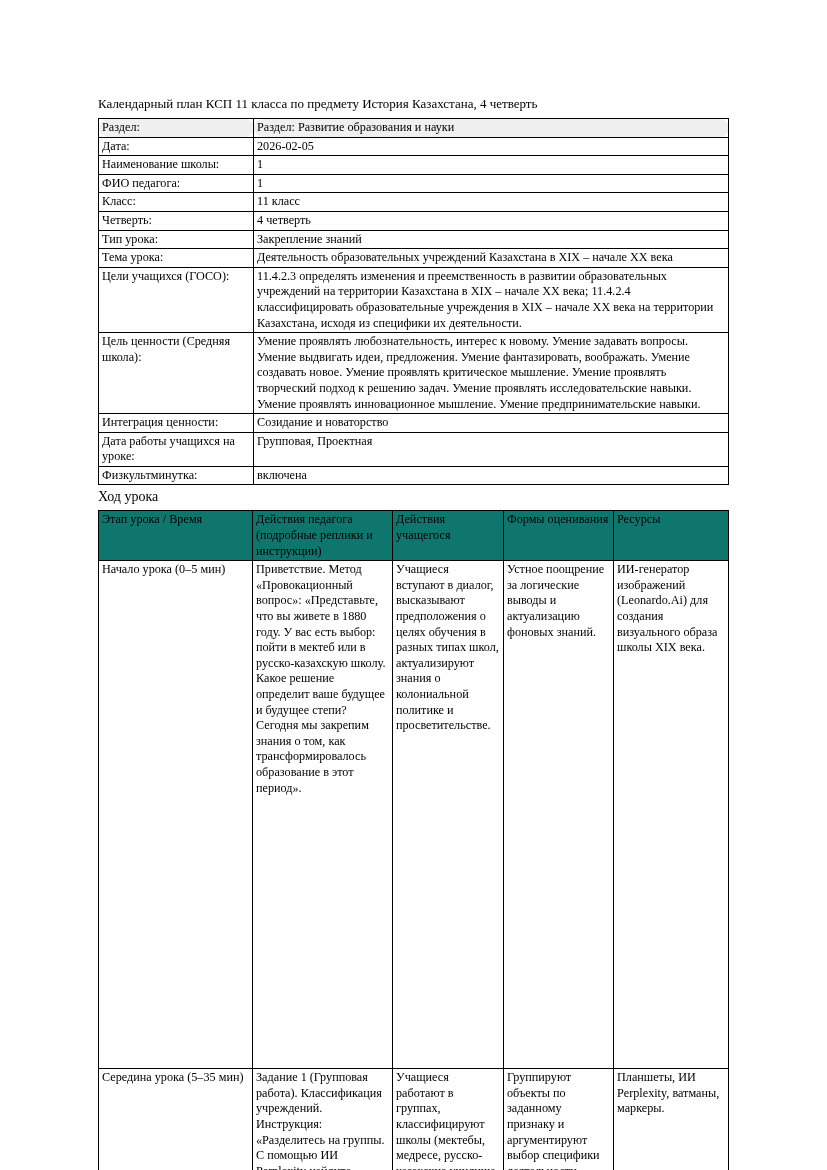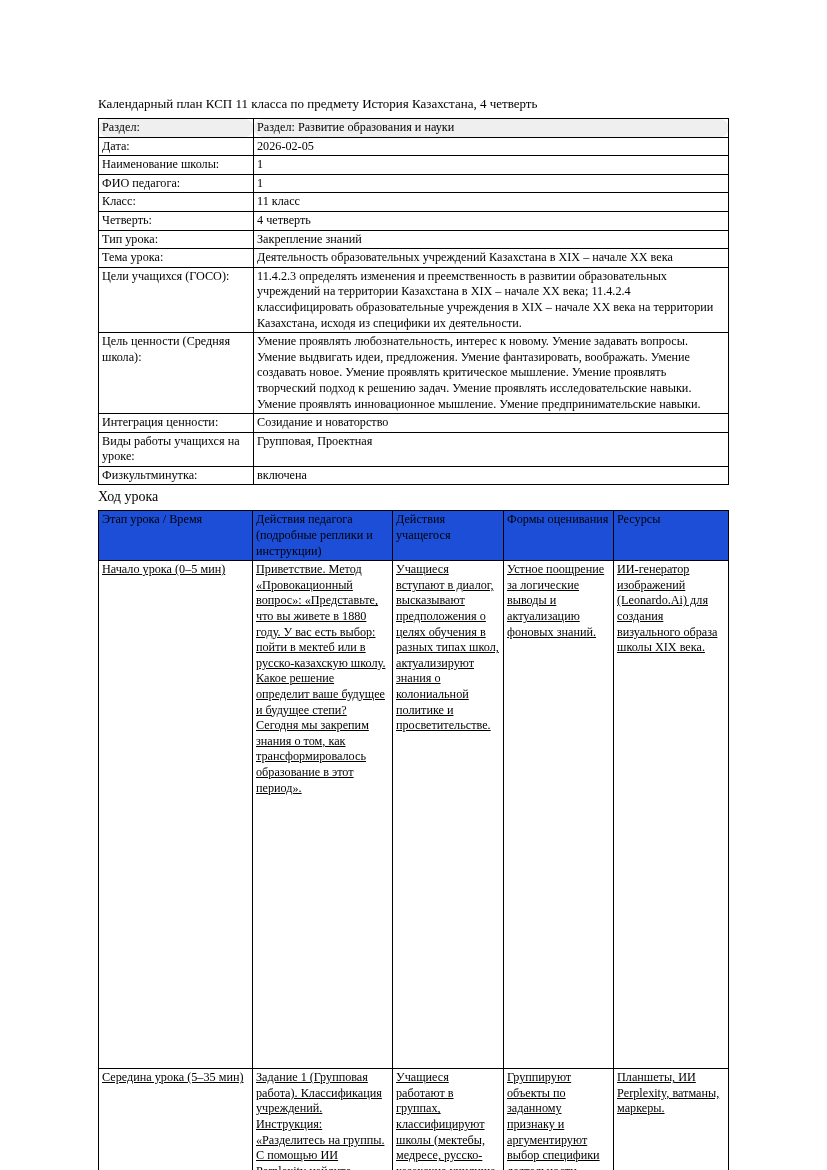--- a/index.html
+++ b/index.html
@@ -56,25 +56,24 @@
   #info-table col.c-value { width: 475px; }
   #info-table tr.shaded td { background: #efefef; }
   #info-table td { height: 15.6px; border-radius: 9px; }
 
   
   #lesson-table col.lc1 { width: 154px; }
   #lesson-table col.lc2 { width: 140px; }
   #lesson-table col.lc3 { width: 111px; }
   #lesson-table col.lc4 { width: 110px; }
   #lesson-table col.lc5 { width: 115px; }
-  #lesson-table thead td { background: #1d4ed8; }
+  #lesson-table thead td { background: #0f766e; }
   #lesson-table tbody td { background: #ffffff; }
   .clip-row td {
     height: 505px;
-    text-decoration: underline;
   }
   .clip-row.row2 td {
     height: 206px;
   }
   .cellbox {
     display: block;
     overflow: hidden;
   }
 </style>
 </head>
@@ -128,21 +127,21 @@
       </tr>
       <tr>
         <td>Цель ценности (Средняя школа):</td>
         <td>Умение проявлять любознательность, интерес к новому. Умение задавать вопросы. Умение выдвигать идеи, предложения. Умение фантазировать, воображать. Умение создавать новое. Умение проявлять критическое мышление. Умение проявлять творческий подход к решению задач. Умение проявлять исследовательские навыки. Умение проявлять инновационное мышление. Умение предпринимательские навыки.</td>
       </tr>
       <tr>
         <td>Интеграция ценности:</td>
         <td>Созидание и новаторство</td>
       </tr>
       <tr>
-        <td>Виды работы учащихся на уроке:</td>
+        <td>Дата работы учащихся на уроке:</td>
         <td>Групповая, Проектная</td>
       </tr>
       <tr>
         <td>Физкультминутка:</td>
         <td>включена</td>
       </tr>
     </tbody>
   </table>
 
   <div class="section-caption">Ход урока</div>

